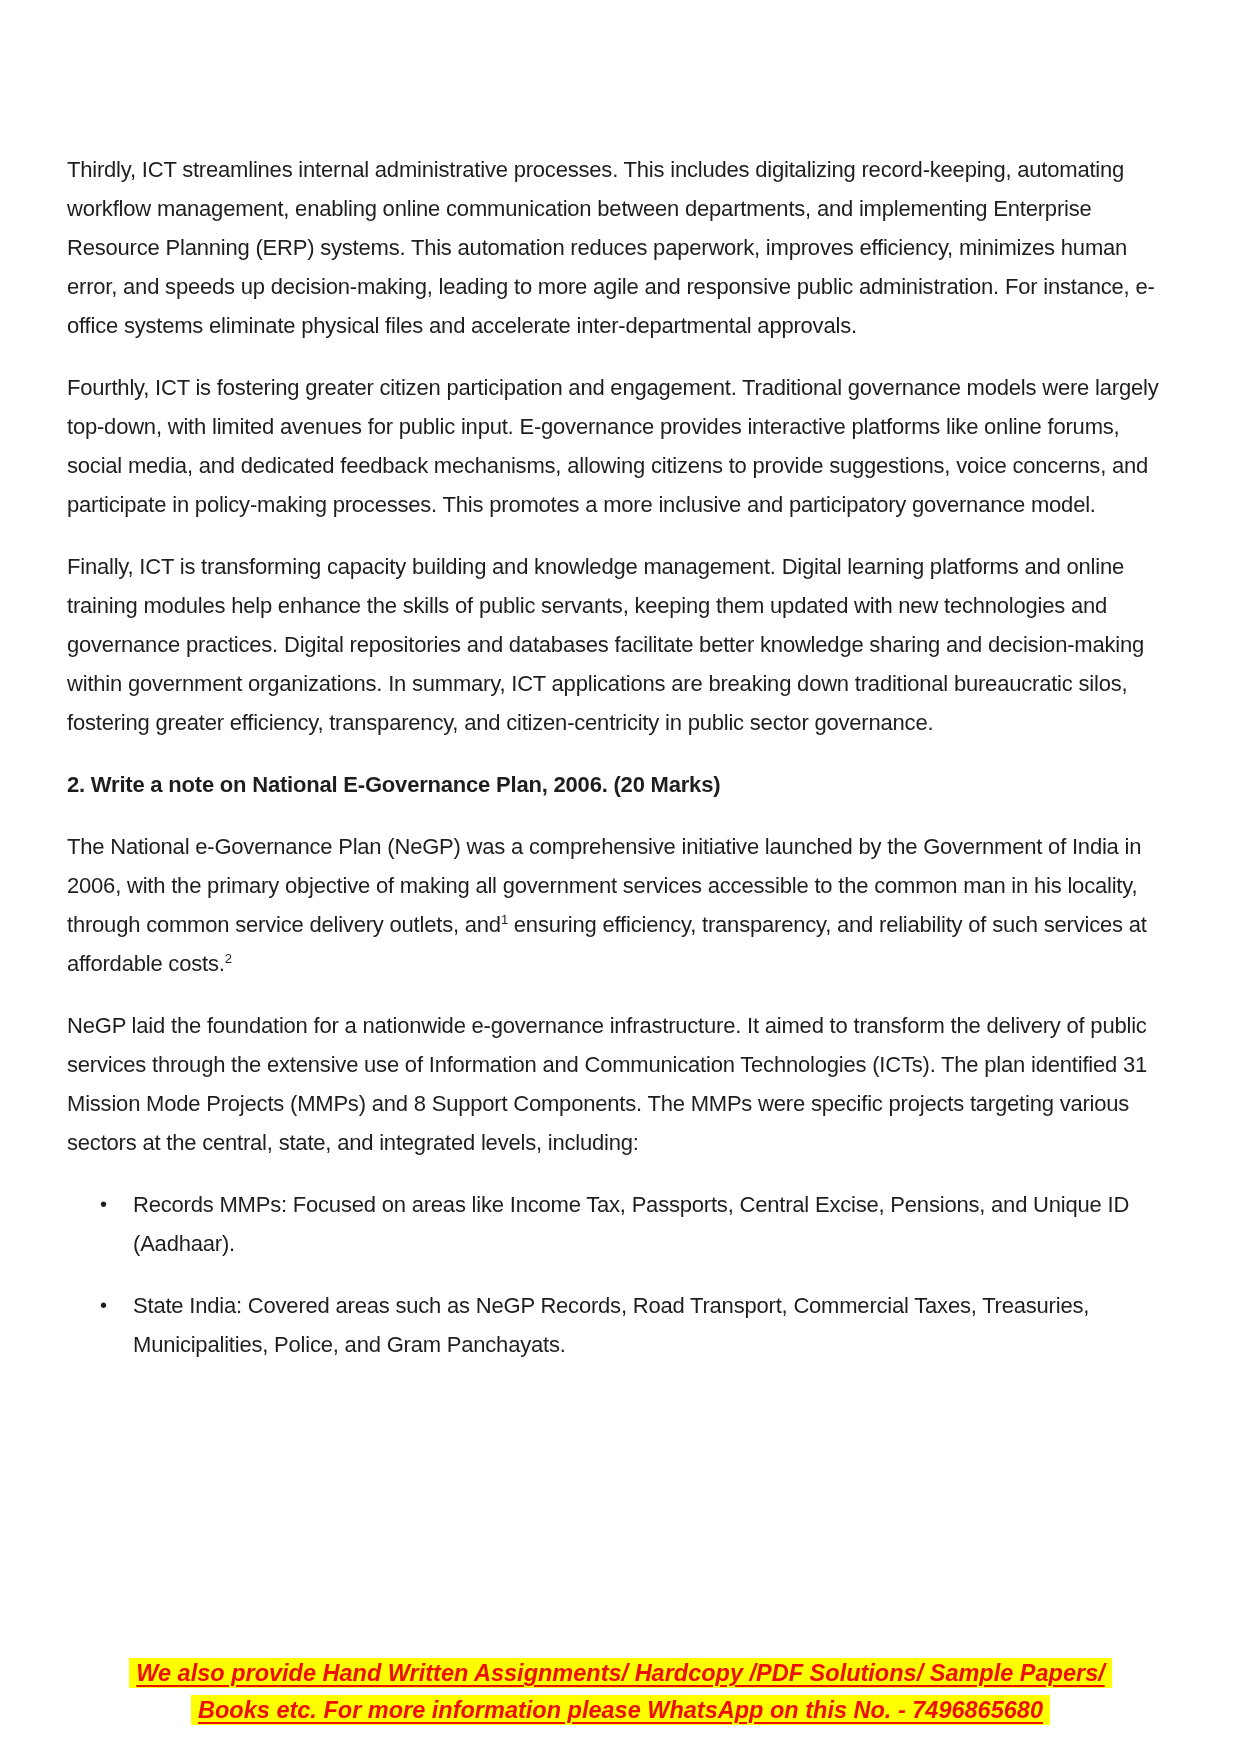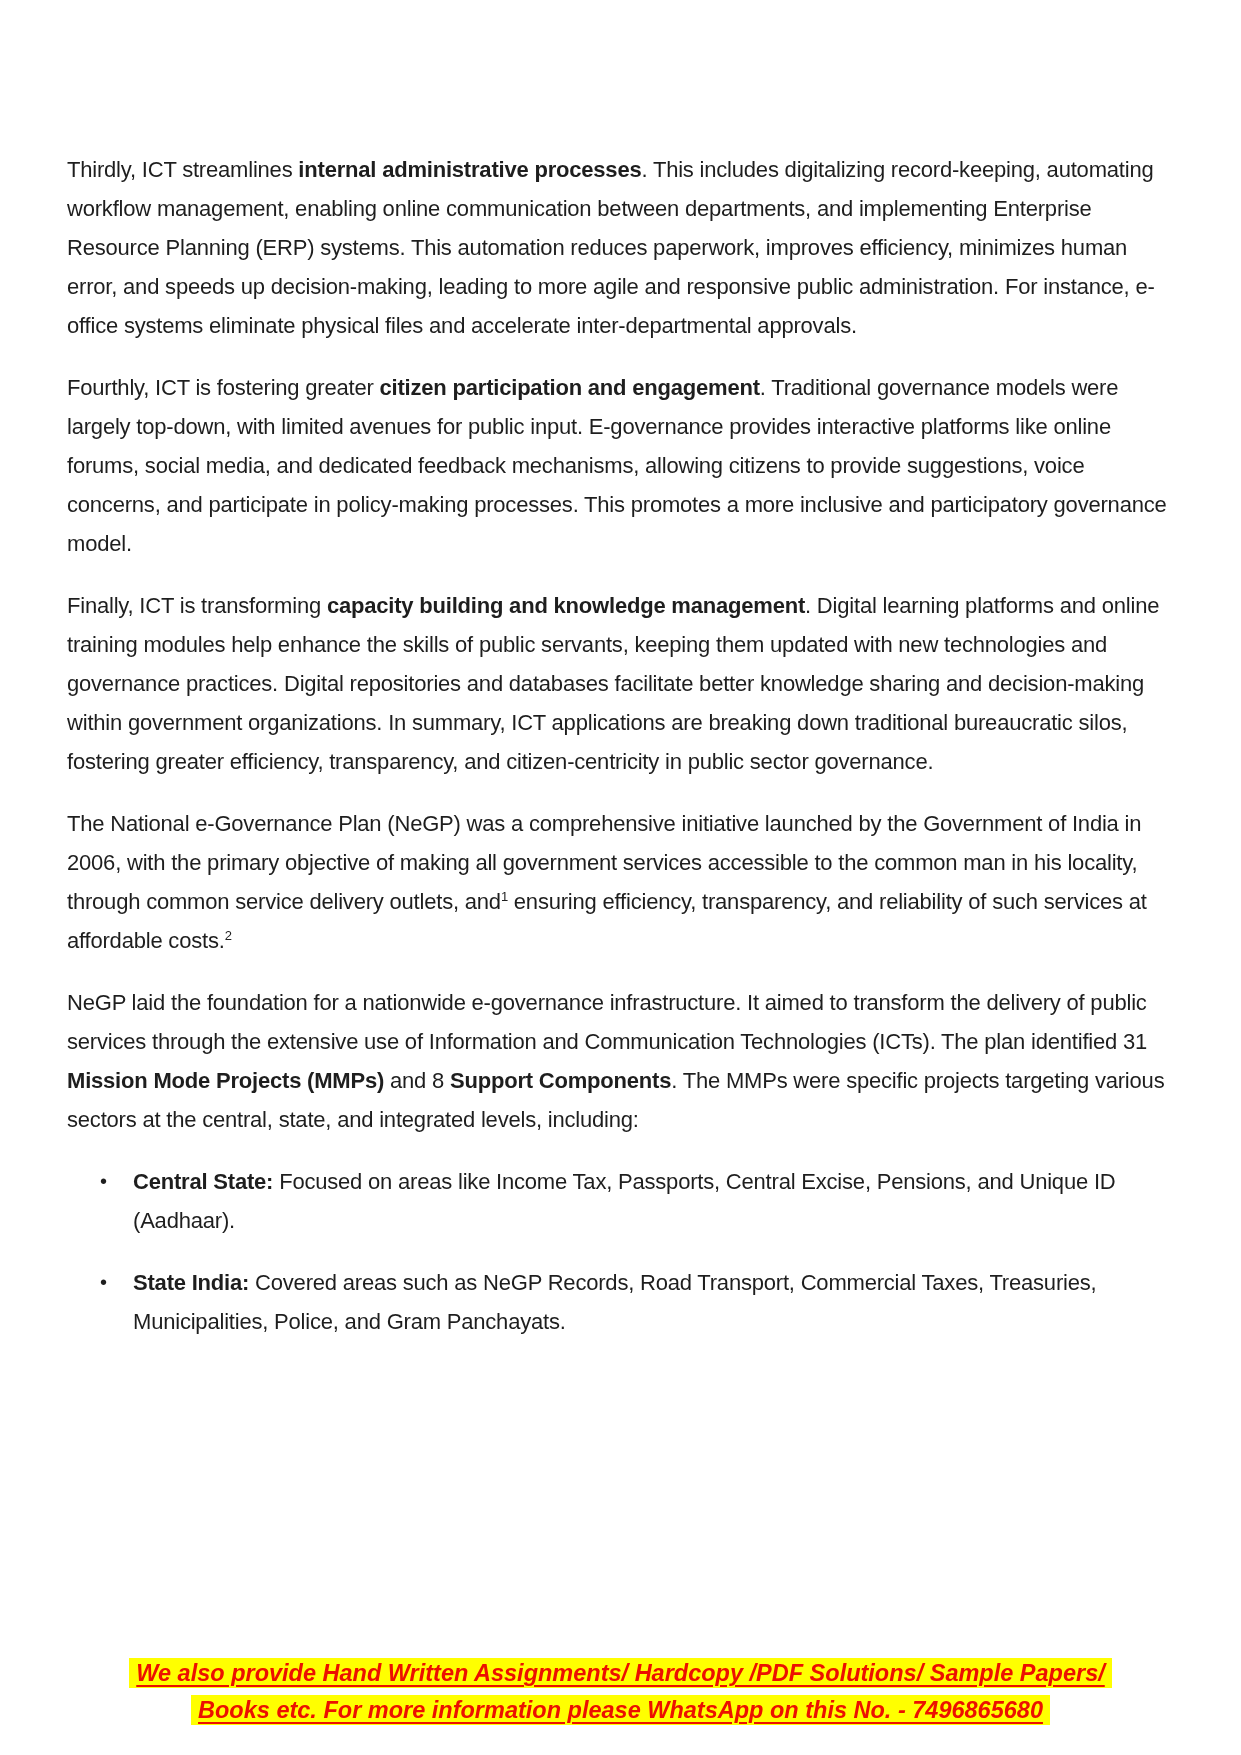--- a/index.html
+++ b/index.html
@@ -23,21 +23,21 @@
     width: 1108px;
     font-size: 22px;
     line-height: 39px;
     letter-spacing: -0.2px;
     color: #1e1e1e;
     text-align: left;
   }
   .content p {
     margin: 0 0 23px 0;
   }
-  .bold-run { font-weight: bold; margin-top: 20px; }
+  .bold-run { font-weight: normal; margin-top: 20px; }
   .heading { font-weight: bold; }
   sup.fn {
     font-size: 13px;
     line-height: 0;
     vertical-align: super;
   }
   ul.bullet-list {
     list-style: none;
     margin: 0;
     padding: 0;
@@ -82,27 +82,28 @@
 <div class="page">
 
   <main class="content">
 
     <p><span>Thirdly, ICT streamlines </span><span class="bold-run">internal administrative processes</span><span>. This includes digitalizing record-keeping, automating workflow management, enabling online communication between departments, and implementing Enterprise Resource Planning (ERP) systems. This automation reduces paperwork, improves efficiency, minimizes human error, and speeds up decision-making, leading to more agile and responsive public administration. For instance, e-office systems eliminate physical files and accelerate inter-departmental approvals.</span></p>
 
     <p><span>Fourthly, ICT is fostering greater </span><span class="bold-run">citizen participation and engagement</span><span>. Traditional governance models were largely top-down, with limited avenues for public input. E-governance provides interactive platforms like online forums, social media, and dedicated feedback mechanisms, allowing citizens to provide suggestions, voice concerns, and participate in policy-making processes. This promotes a more inclusive and participatory governance model.</span></p>
 
     <p><span>Finally, ICT is transforming </span><span class="bold-run">capacity building and knowledge management</span><span>. Digital learning platforms and online training modules help enhance the skills of public servants, keeping them updated with new technologies and governance practices. Digital repositories and databases facilitate better knowledge sharing and decision-making within government organizations. In summary, ICT applications are breaking down traditional bureaucratic silos, fostering greater efficiency, transparency, and citizen-centricity in public sector governance.</span></p>
 
+    <p class="heading">2. Write a note on National E-Governance Plan, 2006. (20 Marks)</p>
 
     <p><span>The National e-Governance Plan (NeGP) was a comprehensive initiative launched by the Government of India in 2006, with the primary objective of making all government services accessible to the common man in his locality, through common service delivery outlets, and</span><sup class="fn">1</sup><span> ensuring efficiency, transparency, and reliability of such services at affordable costs.</span><sup class="fn">2</sup></p>
 
     <p><span>NeGP laid the foundation for a nationwide e-governance infrastructure. It aimed to transform the delivery of public services through the extensive use of Information and Communication Technologies (ICTs). The plan identified 31 </span><span class="bold-run">Mission Mode Projects (MMPs)</span><span> and 8 </span><span class="bold-run">Support Components</span><span>. The MMPs were specific projects targeting various sectors at the central, state, and integrated levels, including:</span></p>
 
     <ul class="bullet-list">
-      <li><span class="bullet-marker">•</span><span class="bold-run">Central State:</span><span> Focused on areas like Income Tax, Passports, Central Excise, Pensions, and Unique ID (Aadhaar).</span></li>
+      <li><span class="bullet-marker">•</span><span class="bold-run">Records MMPs:</span><span> Focused on areas like Income Tax, Passports, Central Excise, Pensions, and Unique ID (Aadhaar).</span></li>
       <li><span class="bullet-marker">•</span><span class="bold-run">State India:</span><span> Covered areas such as NeGP Records, Road Transport, Commercial Taxes, Treasuries, Municipalities, Police, and Gram Panchayats.</span></li>
     </ul>
 
   </main>
 
   <div class="footer">
     <span class="promo-text">We also provide Hand Written Assignments/ Hardcopy /PDF Solutions/ Sample Papers/ Books etc. For more information please WhatsApp on this No. - 7496865680</span>
   </div>
 
 </div>

